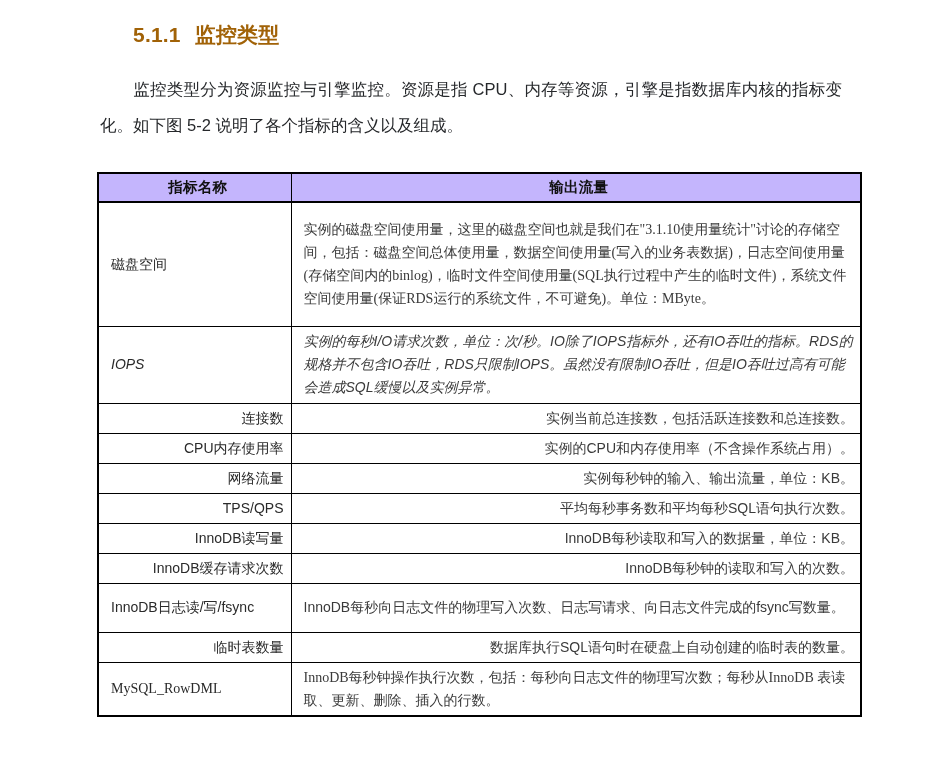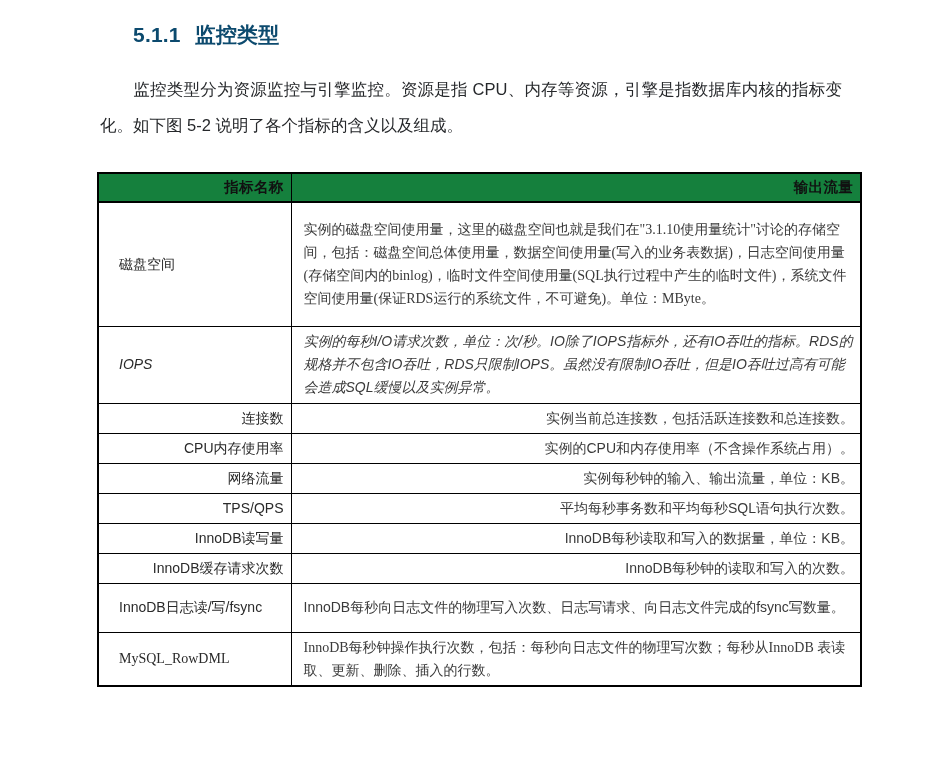--- a/index.html
+++ b/index.html
@@ -22,21 +22,21 @@
     box-sizing: border-box;
   }
 
   
   .heading {
     position: absolute;
     left: 133px;
     top: 4px;
     font-size: 21px;
     font-weight: bold;
-    color: #0c4a6e;
+    color: #a16207;
     letter-spacing: 0.2px;
     white-space: nowrap;
   }
   .heading .num {
     margin-right: 14px;
   }
 
   
   .intro {
     position: absolute;
@@ -71,35 +71,35 @@
   table.metrics col.c2 { width: 570px; }
 
   table.metrics th,
   table.metrics td {
     border: 1px solid #000;
     vertical-align: middle;
     padding: 3px 7px 3px 9px;
     box-sizing: border-box;
   }
   table.metrics thead th {
-    background: #15803d;
+    background: #c4b5fd;
     font-weight: bold;
     font-size: 14.5px;
-    text-align: right;
+    text-align: center;
     padding: 4px 7px 4px 13px;
     border-bottom: 2px solid #000;
     color: #111;
     letter-spacing: 0.3px;
   }
 
   table.metrics tbody td.name {
     font-size: 14px;
     color: #2a2a2a;
     line-height: 21px;
-    padding-left: 20px;
+    padding-left: 12px;
     margin-top: 48px;
   }
   table.metrics tbody td.desc {
     font-size: 14px;
     color: #3a3a3a;
     line-height: 23px;
     padding-left: 12px;
     padding-right: 6px;
   }
 
@@ -179,20 +179,24 @@
           <td class="desc">InnoDB每秒读取和写入的数据量，单位：KB。</td>
         </tr>
         <tr class="h-one">
           <td class="name">InnoDB缓存请求次数</td>
           <td class="desc">InnoDB每秒钟的读取和写入的次数。</td>
         </tr>
         <tr class="h-two">
           <td class="name">InnoDB日志读/写/fsync</td>
           <td class="desc">InnoDB每秒向日志文件的物理写入次数、日志写请求、向日志文件完成的fsync写数量。</td>
         </tr>
+        <tr class="h-one">
+          <td class="name">临时表数量</td>
+          <td class="desc">数据库执行SQL语句时在硬盘上自动创建的临时表的数量。</td>
+        </tr>
         <tr class="h-rowd serif">
           <td class="name">MySQL_RowDML</td>
           <td class="desc">InnoDB每秒钟操作执行次数，包括：每秒向日志文件的物理写次数；每秒从InnoDB 表读取、更新、删除、插入的行数。</td>
         </tr>
 
       </tbody>
     </table>
   </div>
 
 </div>

